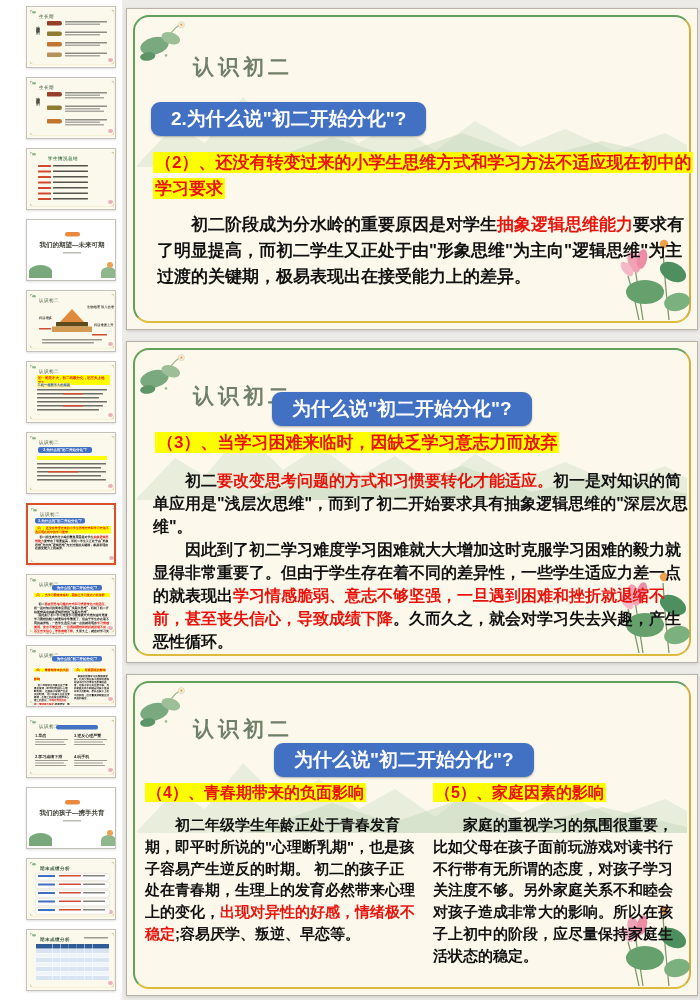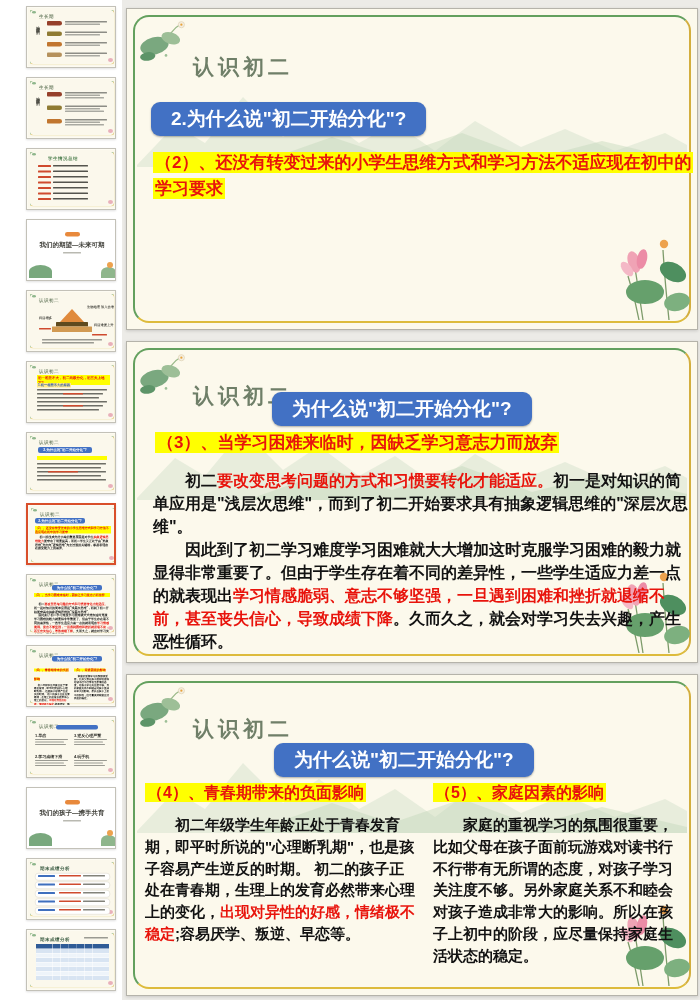--- a/index.html
+++ b/index.html
@@ -426,20 +426,23 @@
             <ellipse cx="60" cy="44" rx="14" ry="9" fill="#4e8f5f" transform="rotate(28 60 44)"></ellipse>
             <ellipse cx="64" cy="74" rx="13" ry="9" fill="#7db07f" transform="rotate(-12 64 74)"></ellipse>
             <ellipse cx="21" cy="34" rx="6" ry="11" fill="#f0a3b5" transform="rotate(-18 21 34)"></ellipse>
             <ellipse cx="29" cy="31" rx="5" ry="10" fill="#ec8ca6" transform="rotate(12 29 31)"></ellipse>
             <ellipse cx="14" cy="41" rx="4.5" ry="8.5" fill="#f4b8c6" transform="rotate(-38 14 41)"></ellipse>
             <circle cx="51" cy="16" r="4.2" fill="#eda24e"></circle>
           </svg></div>
         <div class="slide-title" style="left: 66px; top: 44px;">认识初二</div>
         <div class="pill" style="left: 24px; top: 93px;">2.为什么说"初二开始分化"?</div>
         <div class="hl-wrap" style="left: 26px; top: 141px; width: 552px;"><span class="hl">（2）、还没有转变过来的小学生思维方式和学习方法不适应现在初中的学习要求</span></div>
+        <div class="body-text" style="left: 30px; top: 203px; width: 528px; font-size: 17px; line-height: 1.52;">
+          <p><span>初二阶段成为分水岭的重要原因是对学生</span><span class="red">抽象逻辑思维能力</span><span>要求有了明显提高，而初二学生又正处于由"形象思维"为主向"逻辑思维"为主过渡的关键期，极易表现出在接受能力上的差异。</span></p>
+        </div>
       </div>
       <div class="slide">
         <div class="mountains"><svg viewBox="0 0 550 120" preserveAspectRatio="none" width="100%" height="100%">
             <path d="M0 118 L38 78 L68 96 L106 50 L146 90 L182 66 L222 96 L258 76 L298 104 L338 74 L384 100 L428 82 L478 104 L528 86 L550 98 L550 120 L0 120 Z" fill="#d7e4cf" opacity="0.55"></path>
             <path d="M110 120 L195 90 L255 110 L325 86 L395 112 L465 94 L550 114 L550 120 Z" fill="#c3d6ba" opacity="0.45"></path>
           </svg></div>
         <div class="frame"></div>
         <div class="deco-tl"><svg viewBox="0 0 60 52" width="100%" height="100%">
             <path d="M28 32 Q33 14 46 7" stroke="#9ab989" stroke-width="1.4" fill="none"></path>
             <ellipse cx="18" cy="30" rx="15" ry="9" fill="#7aa87f" transform="rotate(-14 18 30)"></ellipse>

